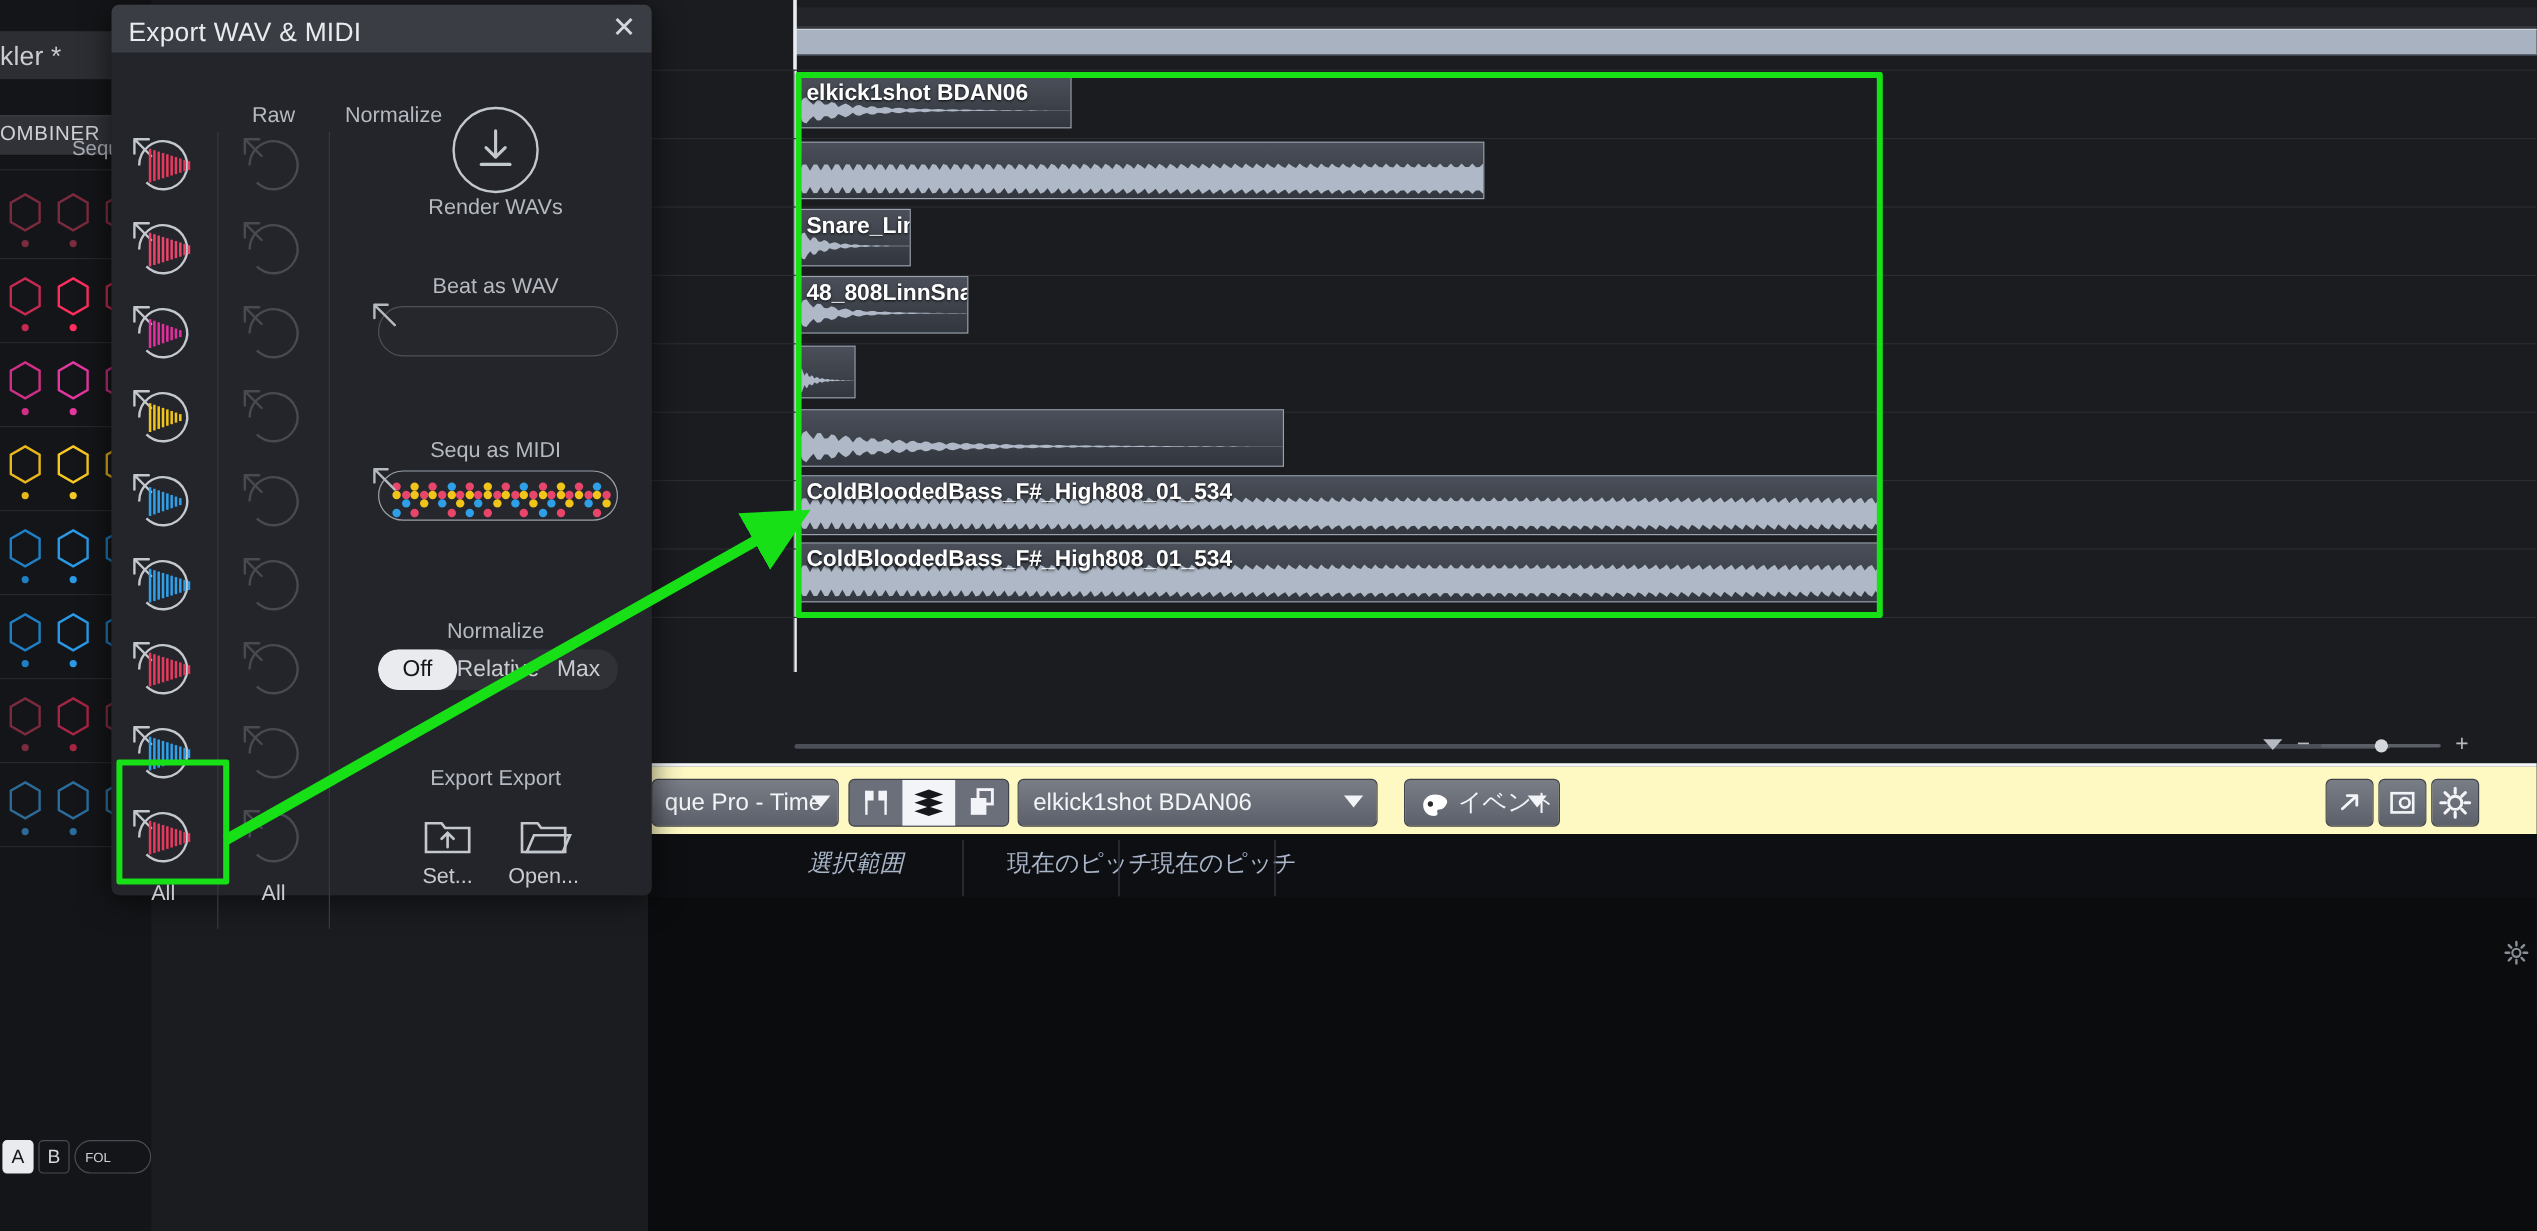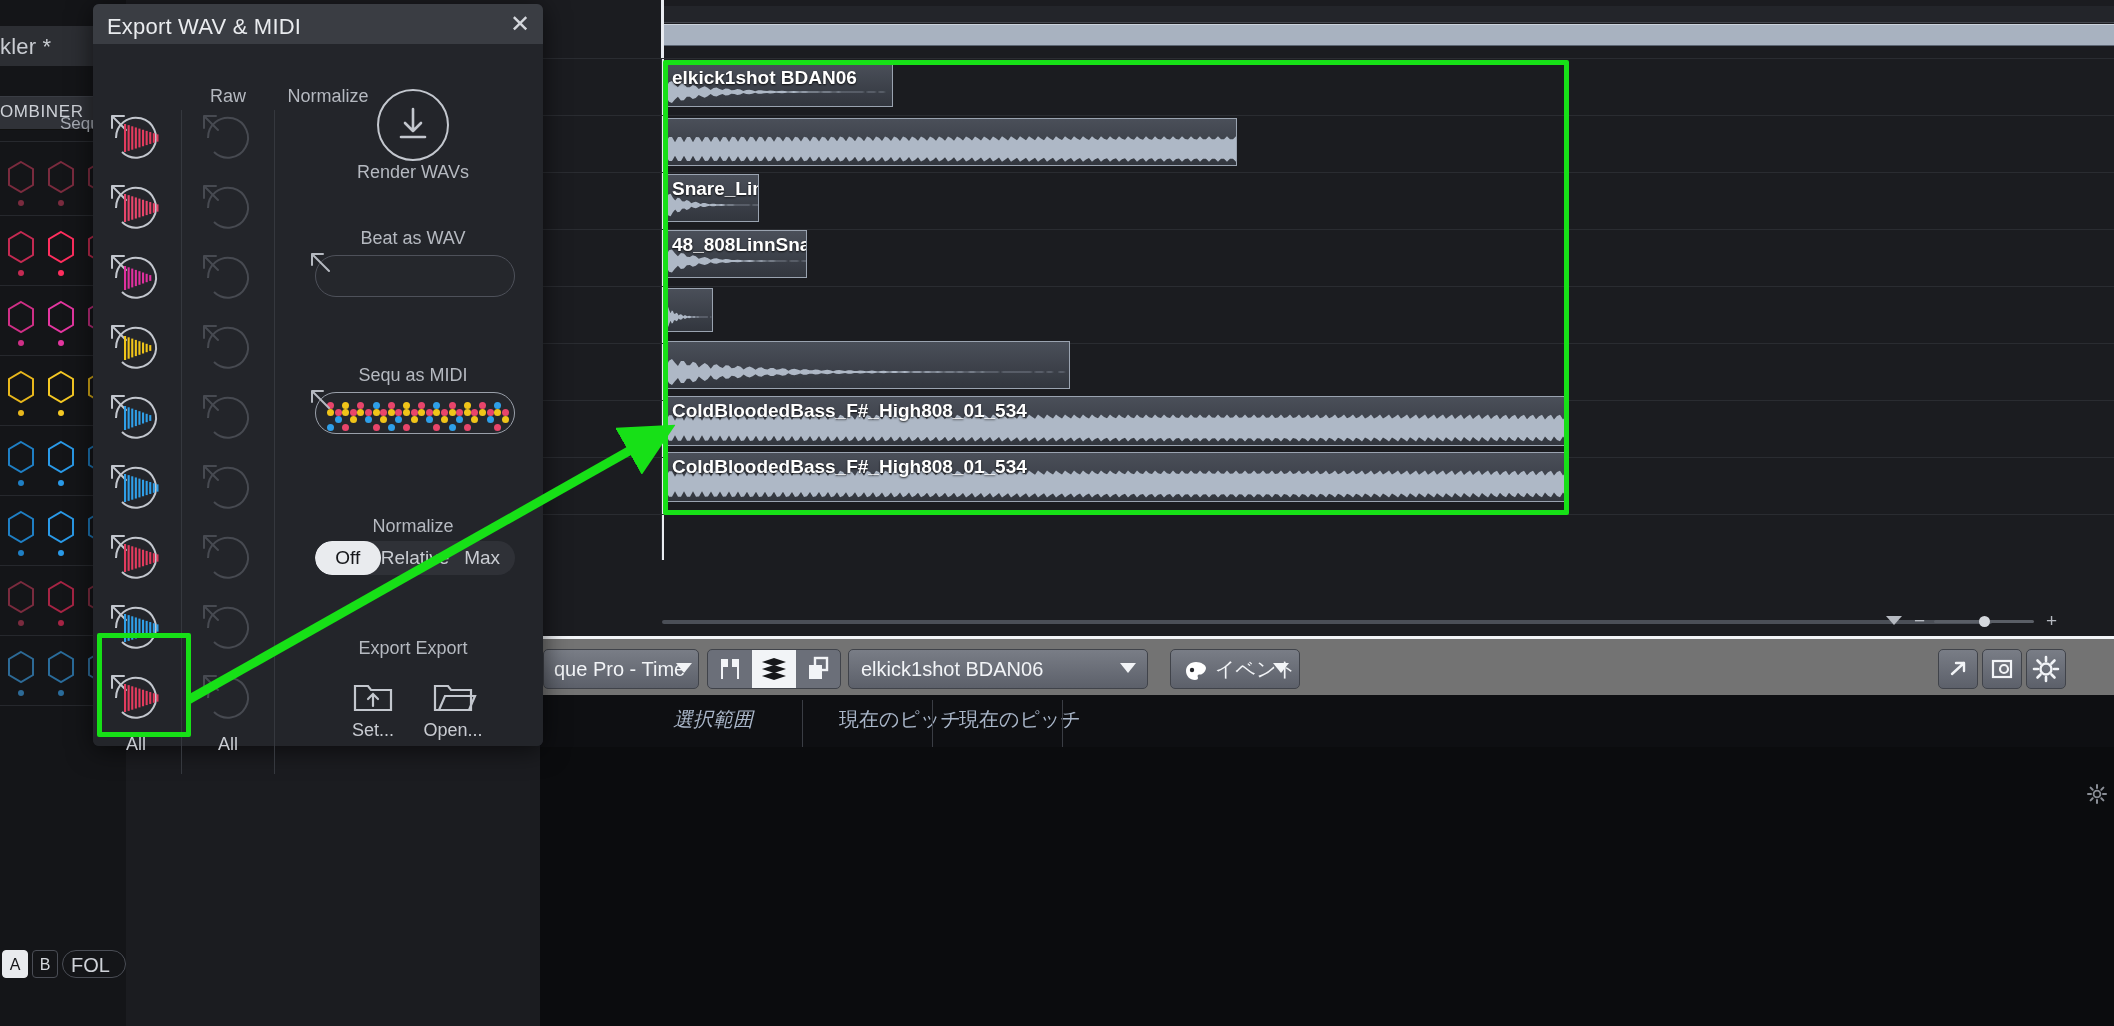--- a/index.html
+++ b/index.html
@@ -61,21 +61,21 @@
     position: absolute; left: 0; bottom: 42px; width: 126px; height: 34px;
   }
   .ab-btn {
     position: absolute; width: 26px; height: 28px; border-radius: 4px;
     font-size: 16px; color: #d6d9de; text-align: center; line-height: 28px;
     border: 1px solid #4a4d55;
   }
   .ab-btn.active { background: #e9ebee; color: #16171a; border-color:#e9ebee; }
   .fol-btn {
     position: absolute; left: 62px; width: 64px; height: 28px; border-radius: 14px;
-    border: 1px solid #4a4d55; color: #cfd2d8; font-size: 20px;
+    border: 1px solid #4a4d55; color: #cfd2d8; font-size: 11px;
     line-height: 28px; padding-left: 8px; overflow: hidden; white-space: nowrap;
   }
 
   
   #daw {
     position: absolute; left: 540px; top: 0; width: 1574px; height: 1026px;
     background: #1b1c20;
   }
   .ruler {
     position: absolute; left: 0; top: 0; width: 1574px; height: 58px;
@@ -140,21 +140,21 @@
     background: #d4d7dc;
   }
 
   
   .editor-sep {
     position: absolute; left: 0; top: 636px; width: 1574px; height: 3px;
     background: #f2f4f7;
   }
   .editor-toolbar {
     position: absolute; left: 0; top: 639px; width: 1574px; height: 56px;
-    background: #737373;
+    background: #fef9c3;
   }
   .tb-btn {
     position: absolute; height: 40px; border-radius: 5px;
     background: linear-gradient(#797d86,#5c606a);
     border: 1px solid #40434a;
     color: #f2f4f7; font-size: 20px; line-height: 38px;
     white-space: nowrap; overflow: hidden;
   }
   .tb-caret {
     position: absolute; width: 0; height: 0;

